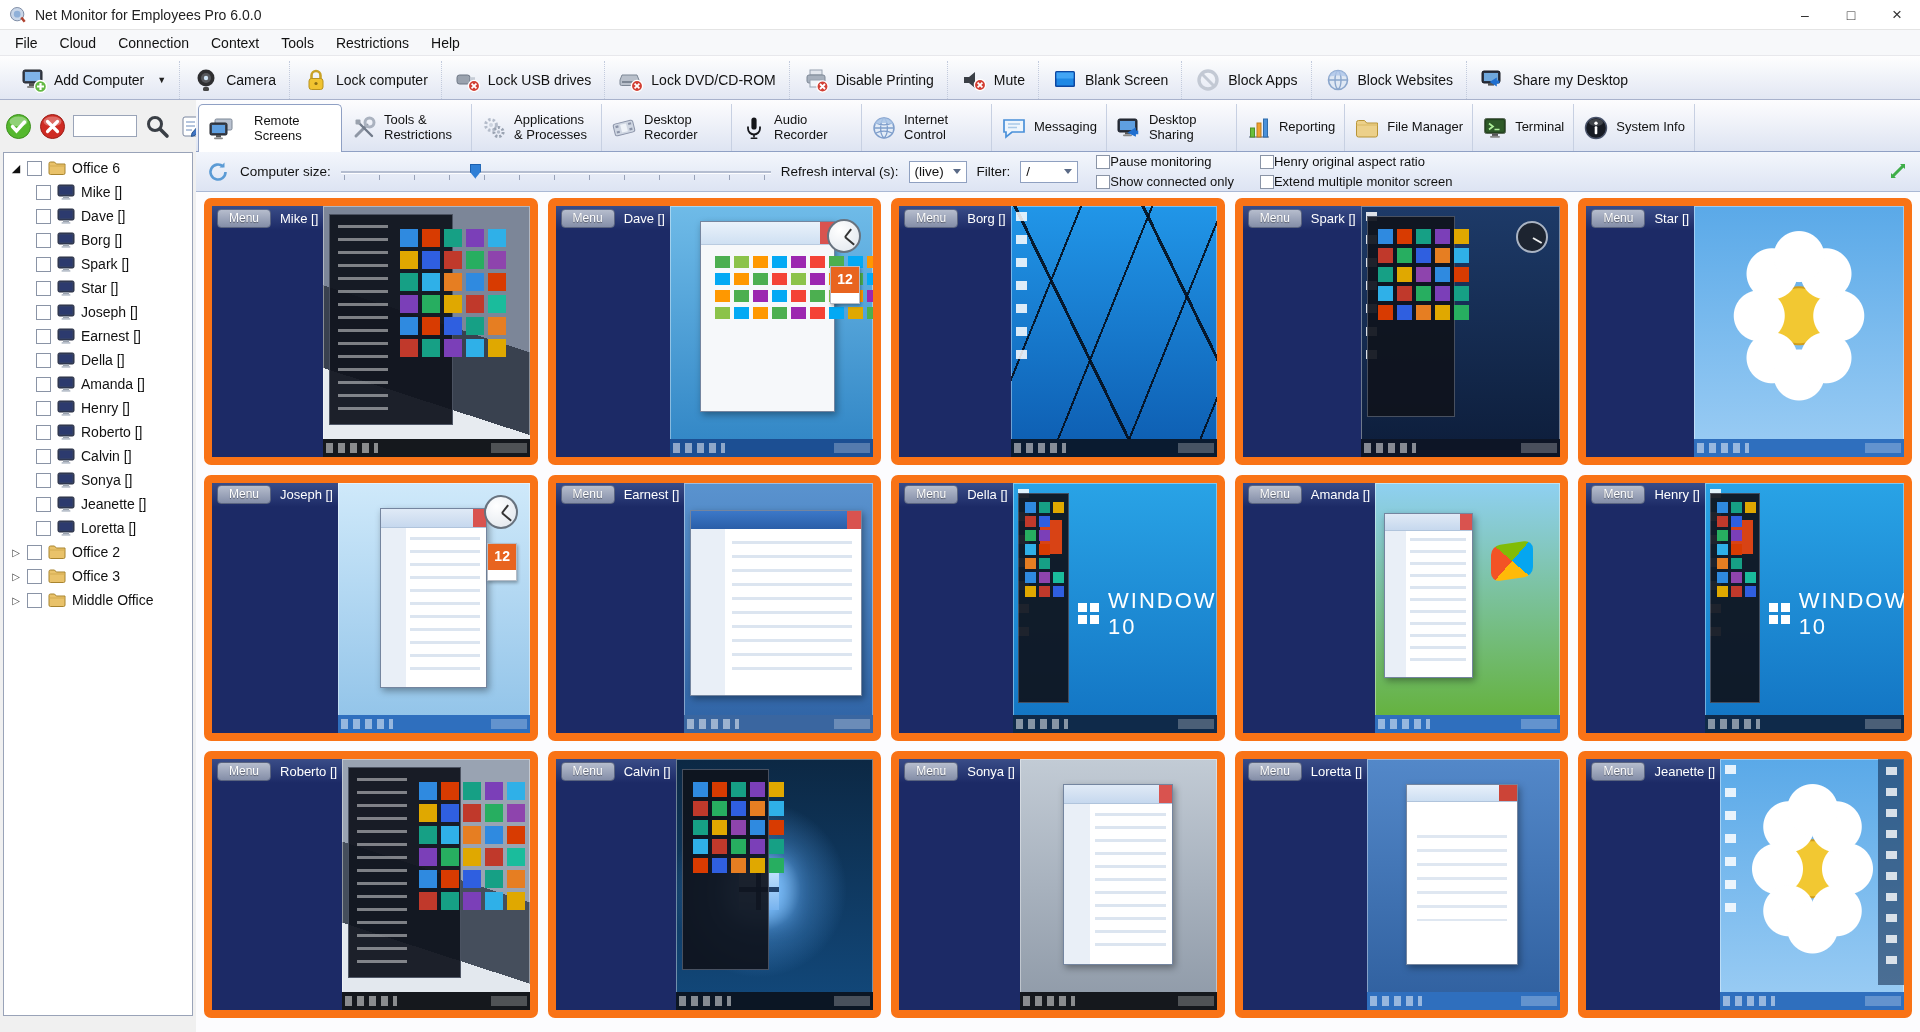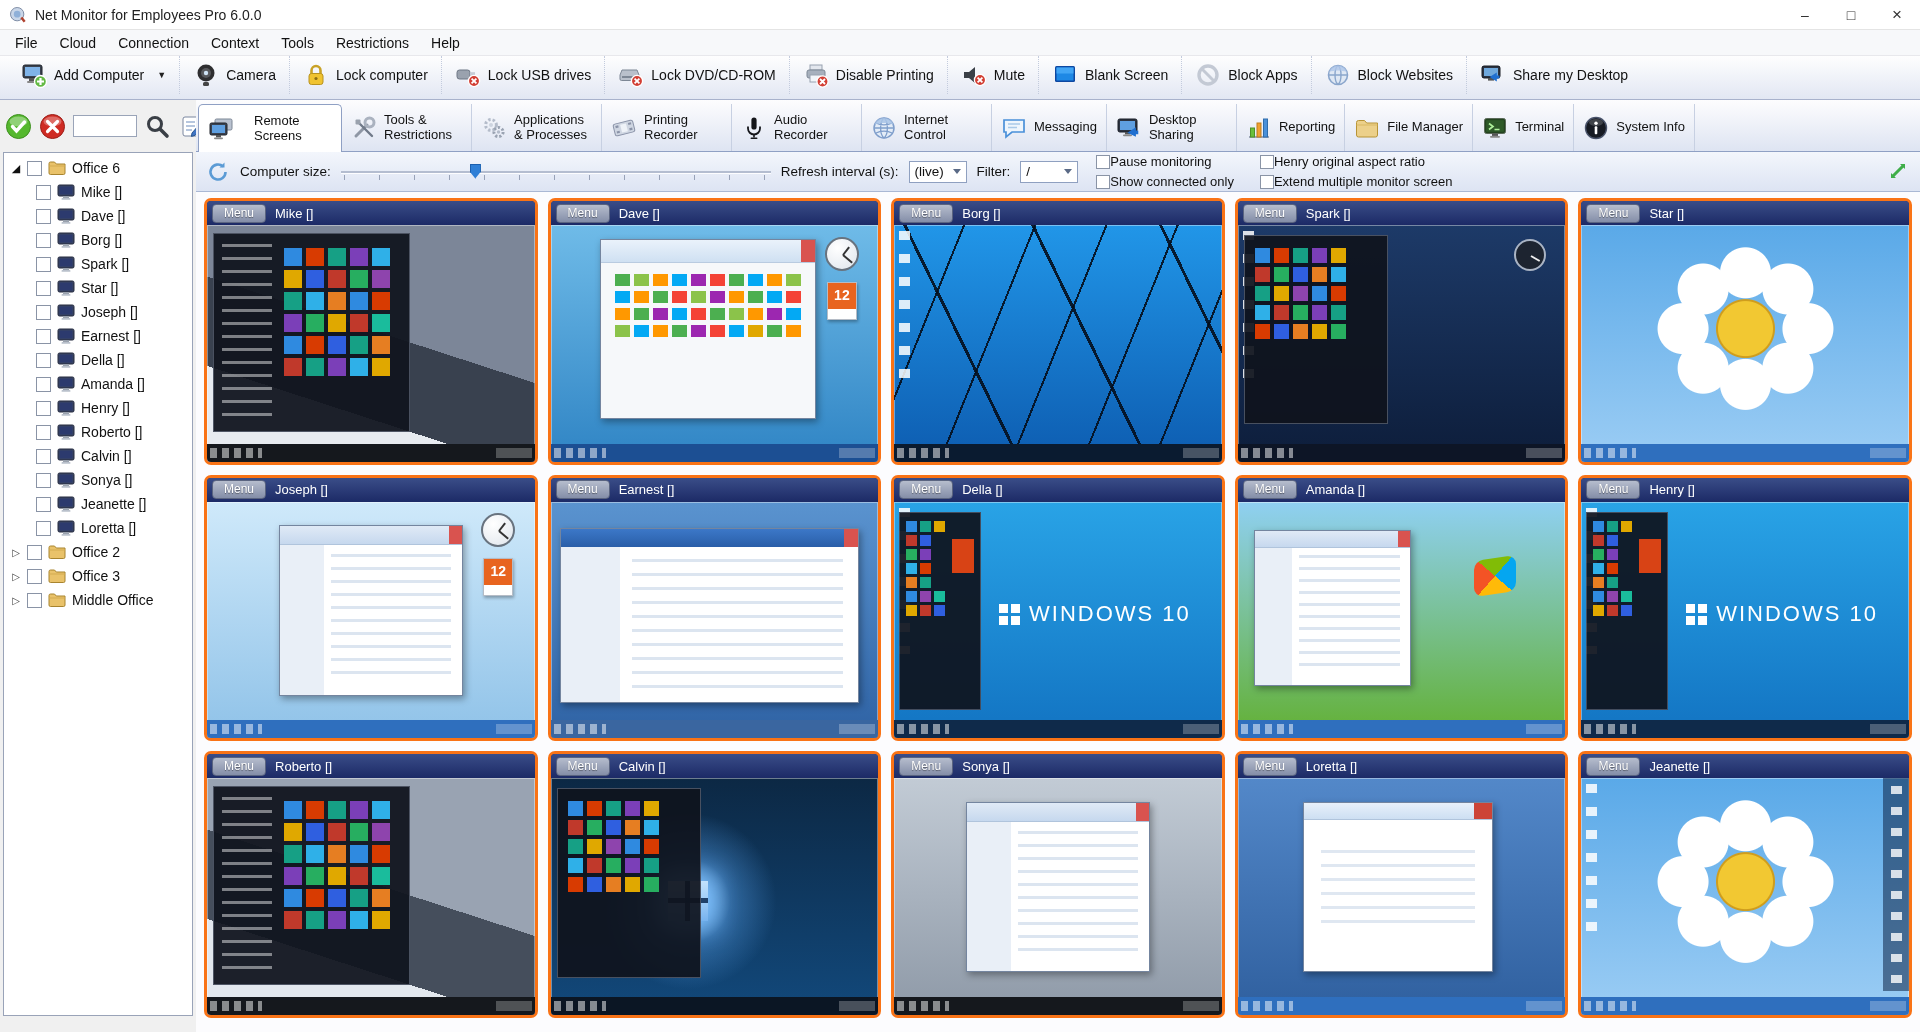--- a/index.html
+++ b/index.html
@@ -16,21 +16,21 @@
     font-size:14px; color:#333; }
   .winbtn:last-child { font-size:17px; }
 
   
   .menubar { height:26px; background:#f7f8fa; display:flex; align-items:center;
     padding-left:4px; border-bottom:1px solid #e8e8ec; }
   .menu-item { padding:3px 11px; font-size:14px; color:#111; }
 
   
   .toolbar1 { height:44px; background:linear-gradient(#fefefe,#e2e7f3);
-    border-bottom:1px solid #a8b2cc; display:flex; align-items:flex-start; padding:0 8px; }
+    border-bottom:1px solid #a8b2cc; display:flex; align-items:flex-end; padding:0 8px; }
   .tb-btn { display:flex; align-items:center; gap:7px; padding:6px 13px; font-size:14px;
     color:#111; border-right:1px dotted #c3cbdd; height:38px; }
   .tb-btn:last-child { border-right:none; }
   .tb-btn .ic svg { width:26px; height:26px; display:block; }
   .dd-arrow { font-size:9px; color:#222; margin-left:6px; }
 
   
   .main { display:flex; height:932px; }
   .sidebar { width:196px; display:flex; flex-direction:column; }
   .side-head { height:52px; display:flex; align-items:center; gap:7px; padding:0 5px; }
@@ -80,22 +80,22 @@
   .checks { display:grid; grid-auto-flow:column; grid-template-rows:repeat(2,17px);
     column-gap:26px; row-gap:3px; margin-left:8px; }
   .check-item { display:flex; align-items:center; gap:0; font-size:13px; }
   .check-item .chk { width:14px; height:14px; }
   .fsico { position:absolute; right:10px; top:7px; }
   .fsico svg { width:25px; height:25px; display:block; }
 
   
   .grid { flex:1; background:#fcfcfe; padding:6px 8px 14px 8px; display:grid;
     grid-template-columns:repeat(5,1fr); grid-template-rows:repeat(3,1fr); gap:10px; }
-  .cell { border:3px solid #f97316; border-radius:7px; background:#1c2a66; display:flex;
-    flex-direction:column; overflow:hidden; min-width:0; }
+  .cell { border:8px solid #f97316; border-radius:7px; background:#1c2a66; display:flex;
+    flex-direction:row; overflow:hidden; min-width:0; }
   .cell-head { height:24px; display:flex; align-items:center; gap:9px; padding:0 5px;
     background:linear-gradient(#3a4d88,#1c2a66); flex:none; }
   .menu-btn { background:linear-gradient(#b6bdcd,#848ea8); border:1px solid #5a6480;
     border-radius:4px; color:#fff; font-size:12px; padding:1px 11px; line-height:15px;
     text-shadow:0 1px 1px rgba(0,0,0,.45); font-family:"Liberation Sans", sans-serif; }
   .cell-name { color:#fff; font-size:13px; }
   .screen { flex:1; position:relative; overflow:hidden;
     box-shadow:inset 0 0 0 1px rgba(255,255,255,.4); }
 
   
@@ -685,21 +685,21 @@
               <g transform="rotate(-14 13 13)">
                 <rect x="3" y="7" width="20" height="12" rx="2" fill="#cfd6e2" stroke="#8a93a8"></rect>
                 <rect x="5" y="9" width="3" height="2.2" fill="#8a93a8"></rect>
                 <rect x="5" y="14.5" width="3" height="2.2" fill="#8a93a8"></rect>
                 <rect x="18" y="9" width="3" height="2.2" fill="#8a93a8"></rect>
                 <rect x="18" y="14.5" width="3" height="2.2" fill="#8a93a8"></rect>
                 <rect x="10" y="9" width="6" height="8" fill="#eef2f8"></rect>
               </g>
             </svg>
           </span>
-          <span class="tlabel">Printing Recorder</span>
+          <span class="tlabel">Desktop Recorder</span>
         </div>
         <div class="tab">
           <span class="ic">
             <svg viewBox="0 0 26 26">
               <rect x="10.4" y="2.5" width="5.2" height="12" rx="2.6" fill="#15161a"></rect>
               <path d="M7 11.5v2a6 6 0 0 0 12 0v-2" fill="none" stroke="#15161a" stroke-width="1.8"></path>
               <rect x="12.2" y="19.5" width="1.6" height="3" fill="#15161a"></rect>
               <rect x="9.5" y="22.5" width="7" height="1.6" rx=".8" fill="#15161a"></rect>
             </svg>
           </span>

